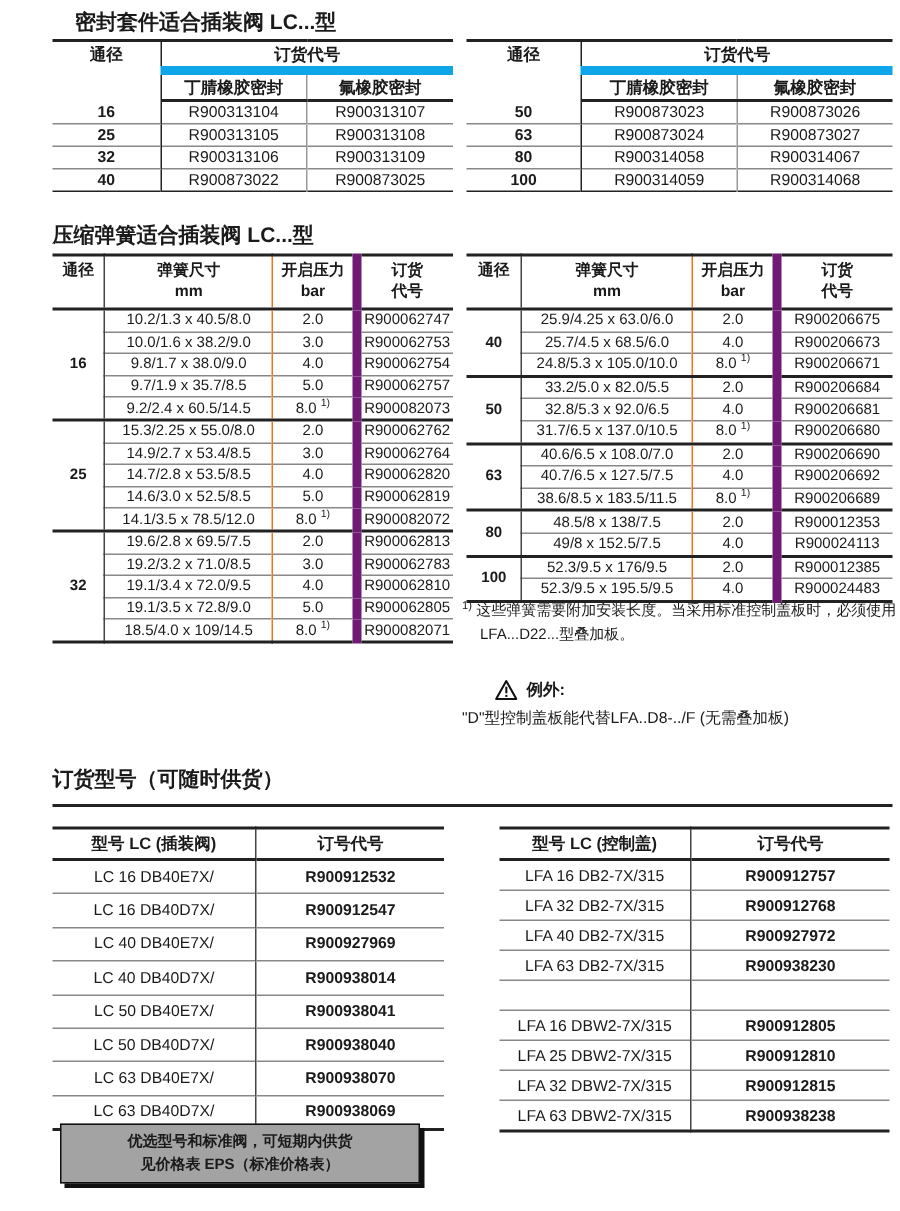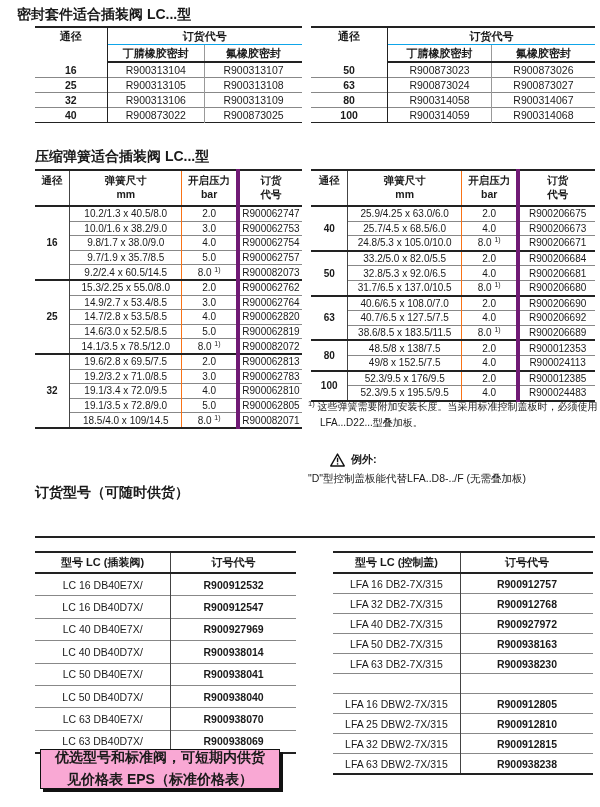--- a/index.html
+++ b/index.html
@@ -10,39 +10,39 @@
   }
   .sec-title{position:absolute;font-size:14px;font-weight:bold;white-space:nowrap;margin:0;}
 
   table{border-collapse:collapse;position:absolute;table-layout:fixed;}
   th,td{padding:0;text-align:center;white-space:nowrap;overflow:hidden;}
 
   
   .tbl-seal{font-size:10.5px;border-top:2px solid #222;border-bottom:1.5px solid #222;}
   .tbl-seal thead th{font-size:11px;font-weight:bold;vertical-align:top;padding-top:1px;}
   .tbl-seal thead tr:first-child th{height:13px;}
-  .tbl-seal thead .oc-h{border-bottom:1px solid #0ea5e9;}
+  .tbl-seal thead .oc-h{border-bottom:6px solid #0ea5e9;}
   .tbl-seal thead tr:last-child th{border-bottom:2px solid #222;height:15px;}
   .tbl-seal .dia-h{border-right:1.5px solid #222;}
   .tbl-seal .fkm{border-left:1px solid #999;}
   .tbl-seal tbody td{height:14px;border-top:1px solid #888;}
   .tbl-seal tbody tr:first-child td{border-top:none;}
   .tbl-seal tbody td:first-child{border-right:1.5px solid #222;font-weight:bold;}
   .tbl-seal tbody td:nth-child(3){border-left:1px solid #999;}
 
   
   .tbl-spring{font-size:10px;border-top:2px solid #222;border-bottom:2px solid #222;}
   .tbl-spring thead th{font-weight:bold;font-size:10.5px;border-bottom:2px solid #222;
     height:31px;vertical-align:top;padding-top:3px;line-height:1.3;}
   .tbl-spring tbody td{height:13.6px;border-top:1px solid #888;line-height:13px;}
   .tbl-spring tbody tr.group-start td{border-top:2px solid #222;}
   .tbl-spring tbody tr:first-child td{border-top:none;}
   .tbl-spring .c-dia{border-right:1px solid #444;font-weight:bold;}
   .tbl-spring th.c-size,.tbl-spring td.c-size{border-right:1px solid #f97316;}
-  .tbl-spring th.c-press,.tbl-spring td.c-press{border-right:4px solid #701a75;}
+  .tbl-spring th.c-press,.tbl-spring td.c-press{border-right:6px solid #701a75;}
   .tbl-spring sup{font-size:7px;line-height:0;}
 
   
   .footnote{position:absolute;left:308px;top:398px;width:290px;font-size:10px;
     line-height:1.55;padding-left:12px;text-indent:-12px;}
   .footnote sup{font-size:7.5px;}
   .exception-head{position:absolute;left:330px;top:452px;display:flex;align-items:flex-end;
     gap:6px;font-size:11px;font-weight:bold;}
   .exception-text{position:absolute;left:308px;top:472px;font-size:10.5px;white-space:nowrap;}
 
@@ -51,30 +51,30 @@
   .tbl-order{font-size:10.5px;border-top:2px solid #222;border-bottom:2px solid #222;}
   .tbl-order thead th{font-weight:bold;font-size:11px;border-bottom:2px solid #222;height:19px;vertical-align:middle;}
   .tbl-order tbody td{border-top:1px solid #888;}
   .tbl-order tbody tr:first-child td{border-top:none;}
   .tbl-order th:first-child,.tbl-order td:first-child{border-right:1px solid #444;}
   .tbl-order .code{font-weight:bold;}
   .tbl-order-left tbody td{height:21.4px;}
   .tbl-order-right tbody td{height:19px;}
 
   .note-box{position:absolute;left:40px;top:749px;width:238px;height:38px;
-    border:1.5px solid #111;box-shadow:3px 3px 0 #111;background:#f9a8d4;
+    border:1.5px solid #111;box-shadow:3px 3px 0 #111;background:#a3a3a3;
     display:flex;flex-direction:column;justify-content:center;align-items:center;
-    font-size:14px;font-weight:bold;line-height:1.55;text-align:right;}
+    font-size:10px;font-weight:bold;line-height:1.55;text-align:right;}
 </style>
 </head>
 <body>
 
 <div class="page">
 
-  <h2 class="sec-title" style="left:17px;top:6px;">密封套件适合插装阀 LC...型</h2>
+  <h2 class="sec-title" style="left:50px;top:6px;">密封套件适合插装阀 LC...型</h2>
 
   <table class="tbl-seal" style="left:35px;top:26px;width:267px;">
     <colgroup>
         <col style="width:27%">
         <col style="width:36.5%">
         <col style="width:36.5%">
       </colgroup>
     <thead>
       <tr>
         <th class="dia-h" rowspan="2">通径</th>
@@ -363,21 +363,21 @@
   <div class="exception-head">
     <svg width="15" height="14" viewBox="0 0 24 22">
       <path d="M12 1.5 L22.8 20.5 H1.2 Z" fill="none" stroke="#111" stroke-width="2.2" stroke-linejoin="round"></path>
       <rect x="11" y="7.5" width="2.2" height="7" fill="#111"></rect>
       <rect x="11" y="16.2" width="2.2" height="2.2" fill="#111"></rect>
     </svg>
     <span>例外:</span>
   </div>
   <div class="exception-text">"D"型控制盖板能代替LFA..D8-../F (无需叠加板)</div>
 
-  <h2 class="sec-title" style="left:35px;top:484px;">订货型号（可随时供货）</h2>
+  <h2 class="sec-title" style="left:35px;top:511px;">订货型号（可随时供货）</h2>
   <div class="order-rule"></div>
 
   <table class="tbl-order tbl-order-left" style="left:35px;top:551px;width:261px;">
     <colgroup>
         <col style="width:52%">
         <col style="width:48%">
       </colgroup>
     <thead>
       <tr>
         <th>型号 LC (插装阀)</th>
@@ -436,24 +436,20 @@
           <td>LFA 16 DB2-7X/315</td>
           <td class="code">R900912757</td>
         </tr>
         <tr>
           <td>LFA 32 DB2-7X/315</td>
           <td class="code">R900912768</td>
         </tr>
         <tr>
           <td>LFA 40 DB2-7X/315</td>
           <td class="code">R900927972</td>
-        </tr>
-        <tr>
-          <td>LFA 50 DB2-7X/315</td>
-          <td class="code">R900938163</td>
         </tr>
         <tr>
           <td>LFA 63 DB2-7X/315</td>
           <td class="code">R900938230</td>
         </tr>
         <tr>
           <td></td>
           <td class="code"></td>
         </tr>
         <tr>

